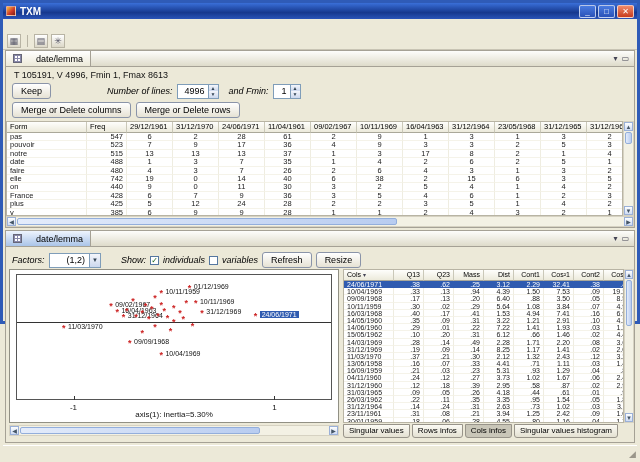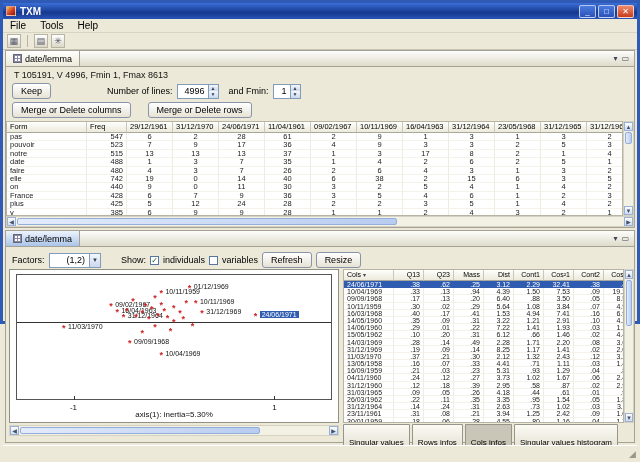--- a/index.html
+++ b/index.html
@@ -27,34 +27,34 @@
   .ticon { width:14px; height:14px; border:1px solid #b8b4a4; background:linear-gradient(#fff,#dcd8c8);
     font-size:9px; line-height:12px; text-align:center; color:#556; }
   .tsep { width:1px; height:12px; background:#b8b4a4; margin:0 3px; }
 
   
   .panel { position:absolute; left:2px; width:630px; background:#ece9d8; border:1px solid #a5a195; }
   #top-panel { top:47px; height:178px; }
   #bottom-panel { top:227px; height:213px; }
   .tabbar { position:absolute; left:0; top:0; right:0; height:16px;
     background:linear-gradient(#fdfdfb,#dedbca); border-bottom:1px solid #a5a195; display:flex; align-items:stretch; }
-  .tab { display:inline-flex; align-items:center; gap:3px; padding:0 7px; font-size:9px;
+  .tab { display:inline-flex; align-items:center; gap:14px; padding:0 7px; font-size:9px;
     background:linear-gradient(#ffffff,#ece9d8); border-right:1px solid #a5a195; }
   .tab.blue { background:linear-gradient(#eef4fd,#aac4e8); }
   .tab-grid-icon { width:9px; height:9px; border:1px solid #667; background:
     repeating-linear-gradient(0deg,#88a 0 1px,transparent 1px 3px),
     repeating-linear-gradient(90deg,#88a 0 1px,transparent 1px 3px), #fff; }
   .tab-right { margin-left:auto; display:flex; align-items:center; gap:4px; padding-right:5px; font-size:8px; color:#445; }
 
   .stats-line { position:absolute; left:8px; top:19px; font-size:9px; color:#111; }
   .controls { position:absolute; left:6px; top:31px; height:18px; display:flex; align-items:center; gap:4px; }
-  .mergerow { position:absolute; left:6px; top:51px; height:17px; display:flex; gap:17px; }
+  .mergerow { position:absolute; left:6px; top:51px; height:17px; display:flex; gap:5px; }
   .btn { font-size:9px; height:16px; padding:0 8px; background:linear-gradient(#ffffff,#e6e2d4);
     border:1px solid #8a94a8; border-radius:3px; white-space:nowrap; }
-  .lbl { font-size:9px; }
+  .lbl { font-size:9px;font-style:italic; }
   .spin { display:inline-flex; height:15px; border:1px solid #7f9db9; background:#fff; }
   .spin .val { font-size:9px; line-height:13px; padding:0 3px; text-align:right; }
   .spin .arrows { width:10px; display:flex; flex-direction:column; }
   .spin .arrows div { flex:1; font-size:5px; line-height:6px; text-align:center; color:#345;
     background:linear-gradient(#f4f6fb,#ccd8ee); border-left:1px solid #7f9db9; }
   .combo { display:inline-flex; height:15px; border:1px solid #7f9db9; background:#fff; align-items:center; }
   .combo .val { font-size:9px; padding:0 4px; min-width:26px;margin-left:13px; }
   .combo .drop { width:11px; height:100%; font-size:6px; line-height:13px; text-align:center; color:#345;
     background:linear-gradient(#f4f6fb,#ccd8ee); border-left:1px solid #7f9db9; }
   .cb { width:9px; height:9px; border:1px solid #5577a0; background:#fff; font-size:8px; line-height:8px;
@@ -89,21 +89,21 @@
   .haxis { position:absolute; left:0; right:0; height:0; border-top:1px solid #333; }
   .xtick { position:absolute; bottom:-1px; width:1px; height:4px; background:#333; }
   .xlab { position:absolute; bottom:-13px; font-size:8px; transform:translateX(-50%); color:#111; }
   .pcap { position:absolute; bottom:3px; left:0; right:0; text-align:center; font-size:8px; color:#111; }
   .pt { position:absolute; color:#c22; font-size:9px; font-weight:bold; line-height:4px; transform:translate(-2px,-1px); }
   .plab { position:absolute; font-size:7px; color:#111; white-space:nowrap; transform:translate(4px,-4px); }
   .plab.hl { background:#2f5bb0; color:#fff; padding:0 2px; }
 
   
   .vtabs { position:absolute; left:337px; top:193px; height:14px; display:flex; gap:2px; }
-  .vtab { font-size:8px; line-height:11px; padding:12px 5px; border:1px solid #98948a;
+  .vtab { font-size:8px; line-height:11px; padding:0 5px; border:1px solid #98948a;
     background:linear-gradient(#fbfaf4,#e4e1d2); border-radius:0 0 3px 3px; white-space:nowrap; }
   .vtab.vactive { background:#c9c6b8; }
 
   
   .status { position:absolute; left:0; top:442px; width:634px; height:14px; border-top:1px solid #fff;
     background:#ece9d8; font-size:8px; }
   .grip { position:absolute; right:1px; bottom:0; font-size:9px; color:#9a968a; }
 </style>
 </head>
 <body>
@@ -111,25 +111,20 @@
 <div class="win">
 
   <div class="titlebar">
     <span class="app-icon"></span>
     <span class="title-text">TXM</span>
     <span class="tbtn">_</span>
     <span class="tbtn">□</span>
     <span class="tbtn close">✕</span>
   </div>
 
-  <div class="menubar">
-      <div class="menu-item">File</div>
-      <div class="menu-item">Tools</div>
-      <div class="menu-item">Help</div>
-    </div>
 
   <div class="toolbar">
     <span class="ticon">▦</span>
     <span class="tsep"></span>
     <span class="ticon">▤</span>
     <span class="ticon">✳</span>
   </div>
 
   <div class="panel" id="top-panel">
     <div class="tabbar">

